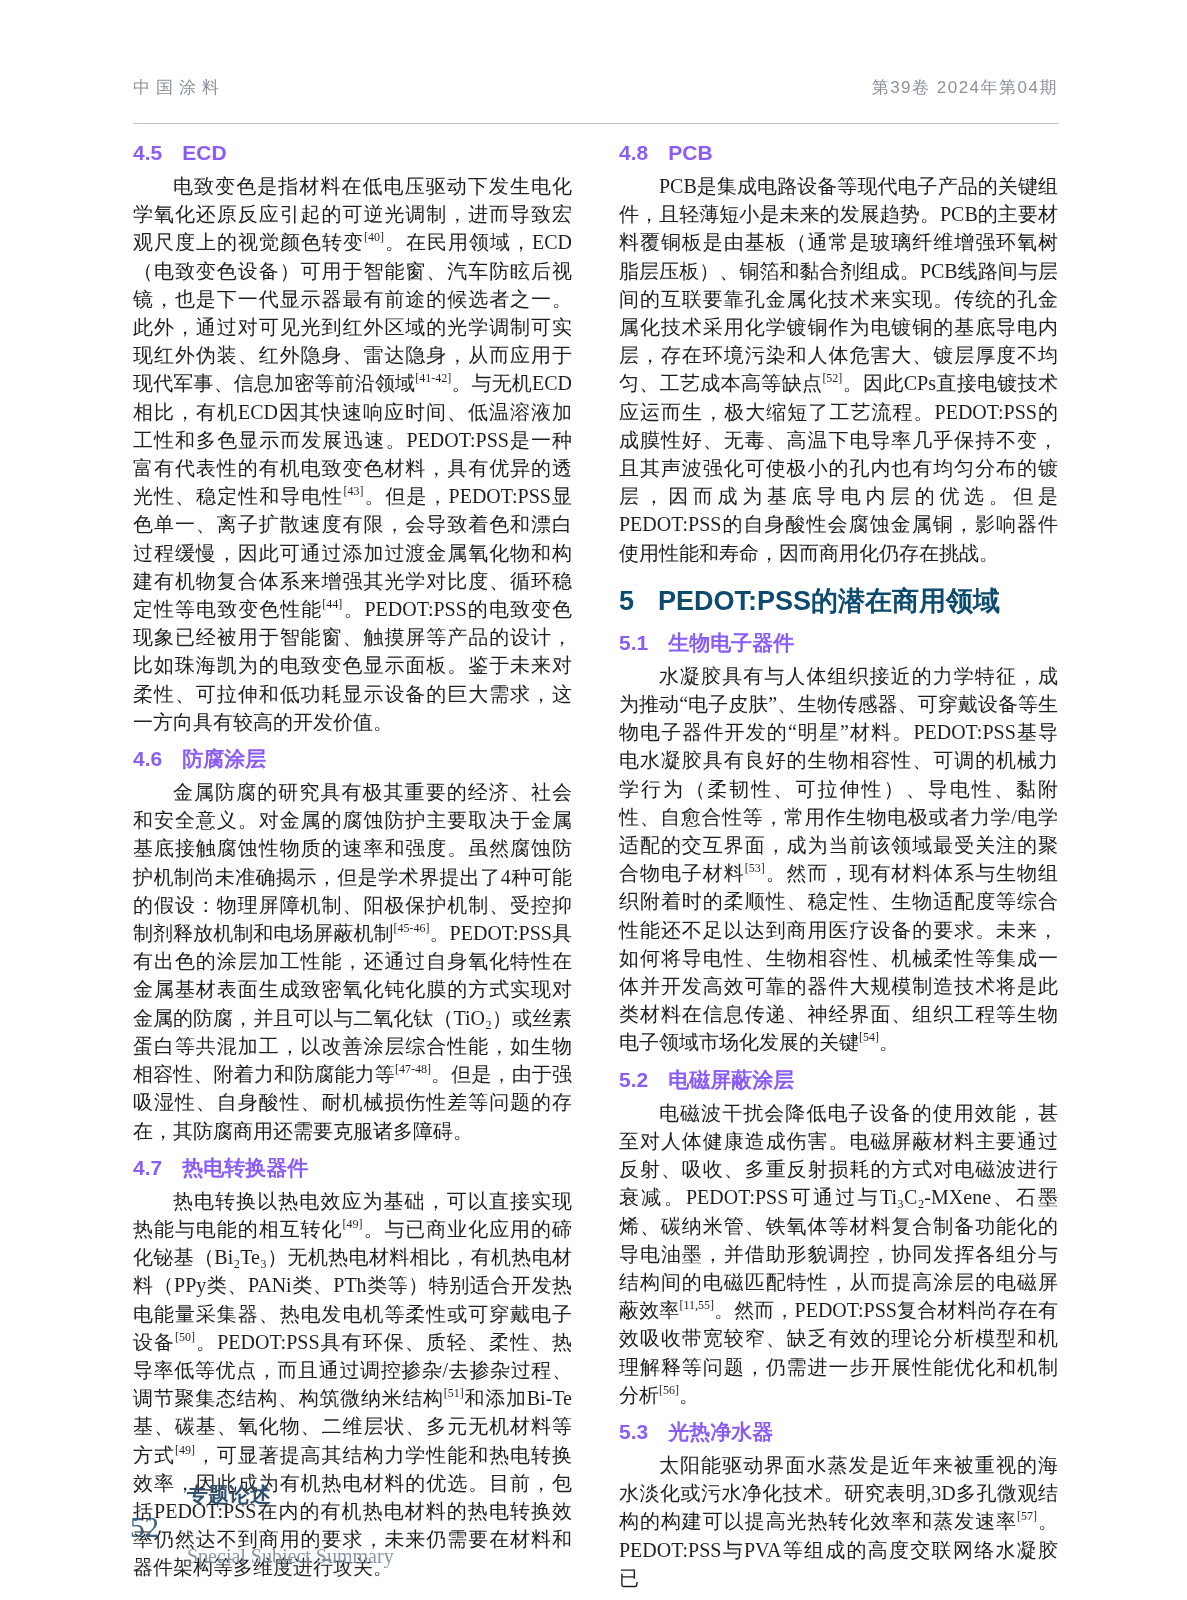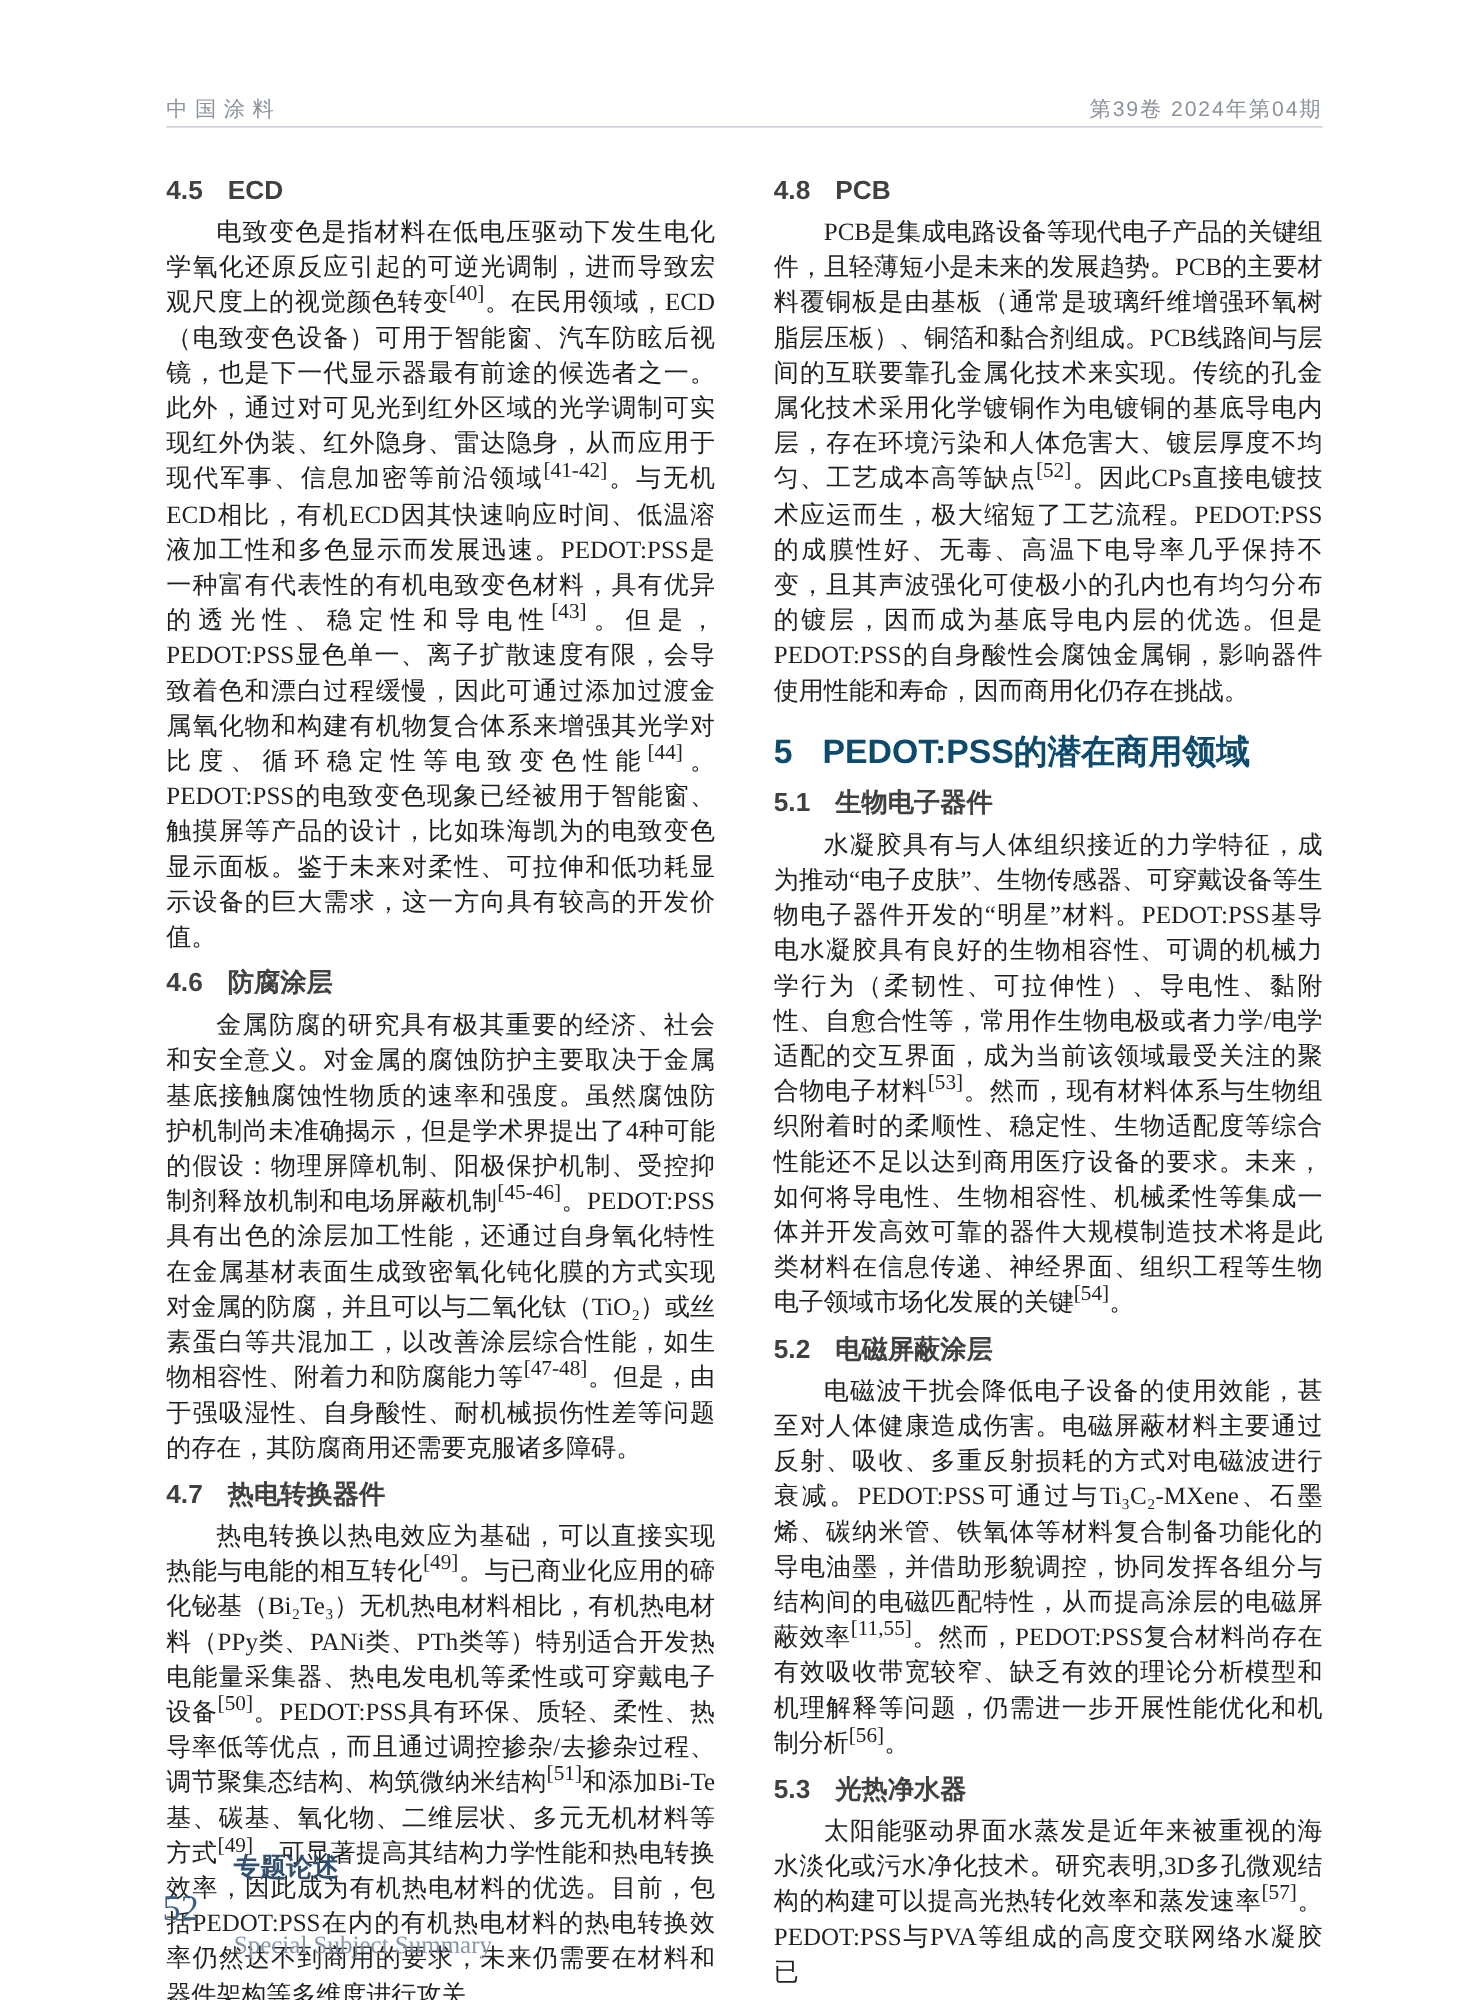--- a/index.html
+++ b/index.html
@@ -5,39 +5,39 @@
   html,body { margin:0; padding:0; background:#ffffff; }
   .page {
     position:relative; width:1187px; height:1600px; background:#ffffff;
     font-family:"Liberation Serif","DejaVu Serif",serif; color:#1f1f1f;
     overflow:hidden;
   }
   .page-header {
     position:absolute; left:133px; top:76px; width:925px;
     display:flex; justify-content:space-between; align-items:flex-start;
     color:#8b929c; font-family:"Liberation Sans","DejaVu Sans",sans-serif;
-    font-size:17px; padding-bottom:2px; border-bottom:1.5px solid #bdc4cb;
+    font-size:17px; padding-bottom:24px; border-bottom:1.5px solid #bdc4cb;
   }
   .journal-name { letter-spacing:6px; }
   .issue-info { letter-spacing:1.5px; }
   .article-body {
     position:absolute; left:133px; top:136px; width:925px;
     display:flex; gap:47px;
   }
   .col { width:439px; }
   .col > :first-child { margin-top:2px; }
   p.body {
     margin:0; font-size:20px; line-height:28.2px;
     text-align:justify; text-justify:inter-ideograph; text-indent:2em;
     color:#1f1f1f;
   }
-  p.body sup { font-size:17px; line-height:0; }
+  p.body sup { font-size:12px; line-height:0; }
   .h2 {
     font-family:"Liberation Sans","DejaVu Sans",sans-serif; font-weight:bold;
-    color:#404040; font-size:21px; line-height:30px; margin:8px 0 4px 0;
+    color:#8b5cf6; font-size:21px; line-height:30px; margin:8px 0 4px 0;
   }
   .h2 .num { margin-right:20px; font-weight:bold; }
   .h1 {
     font-family:"Liberation Sans","DejaVu Sans",sans-serif; font-weight:bold;
     color:#0c4a6e; font-size:27px; line-height:38px; margin:15px 0 8px 0;
   }
   .h1 .num { margin-right:24px; }
   .page-footer {
     position:absolute; left:130px; top:1499px;
     display:flex; align-items:center; height:50px;

